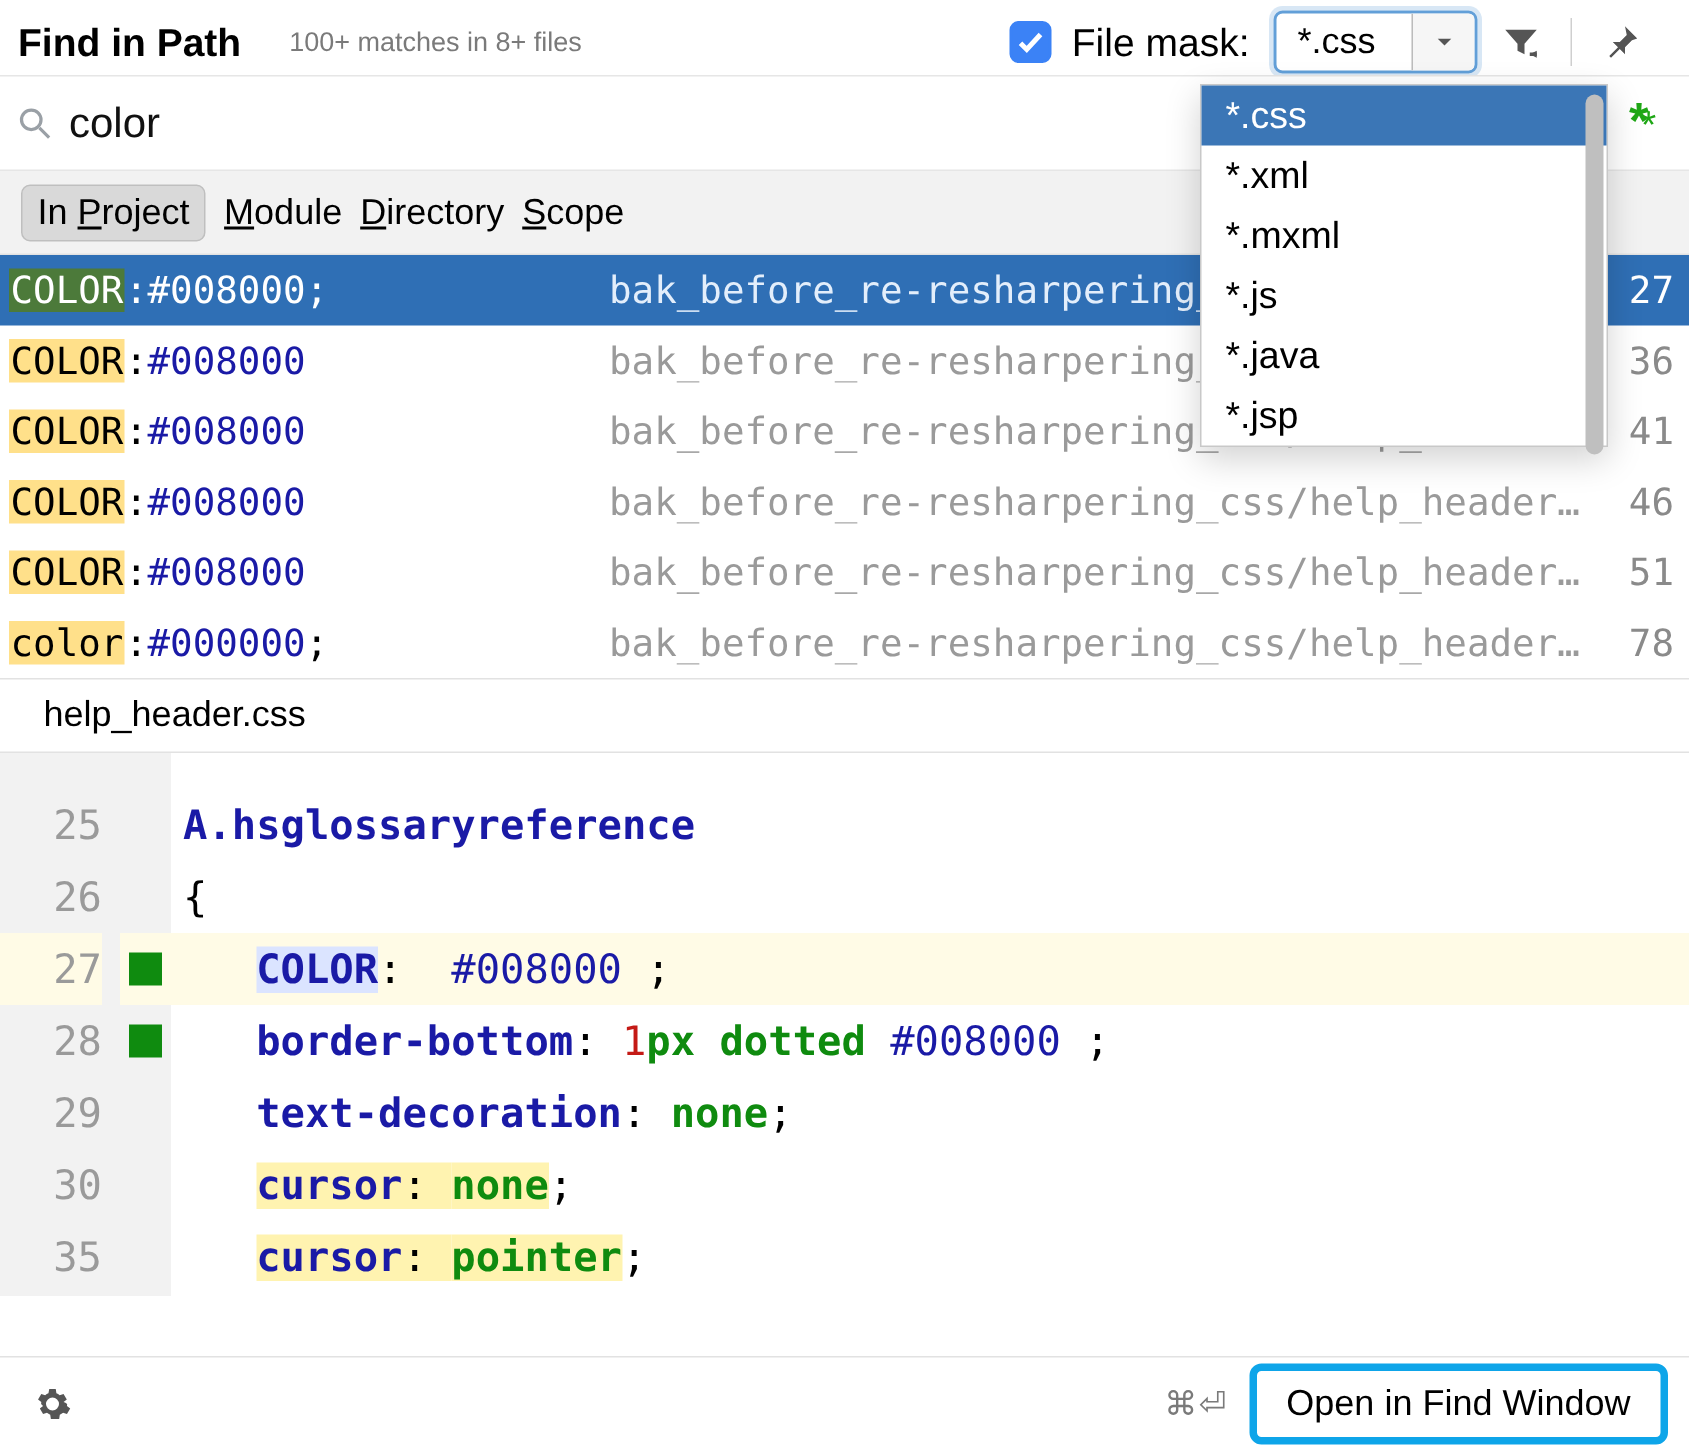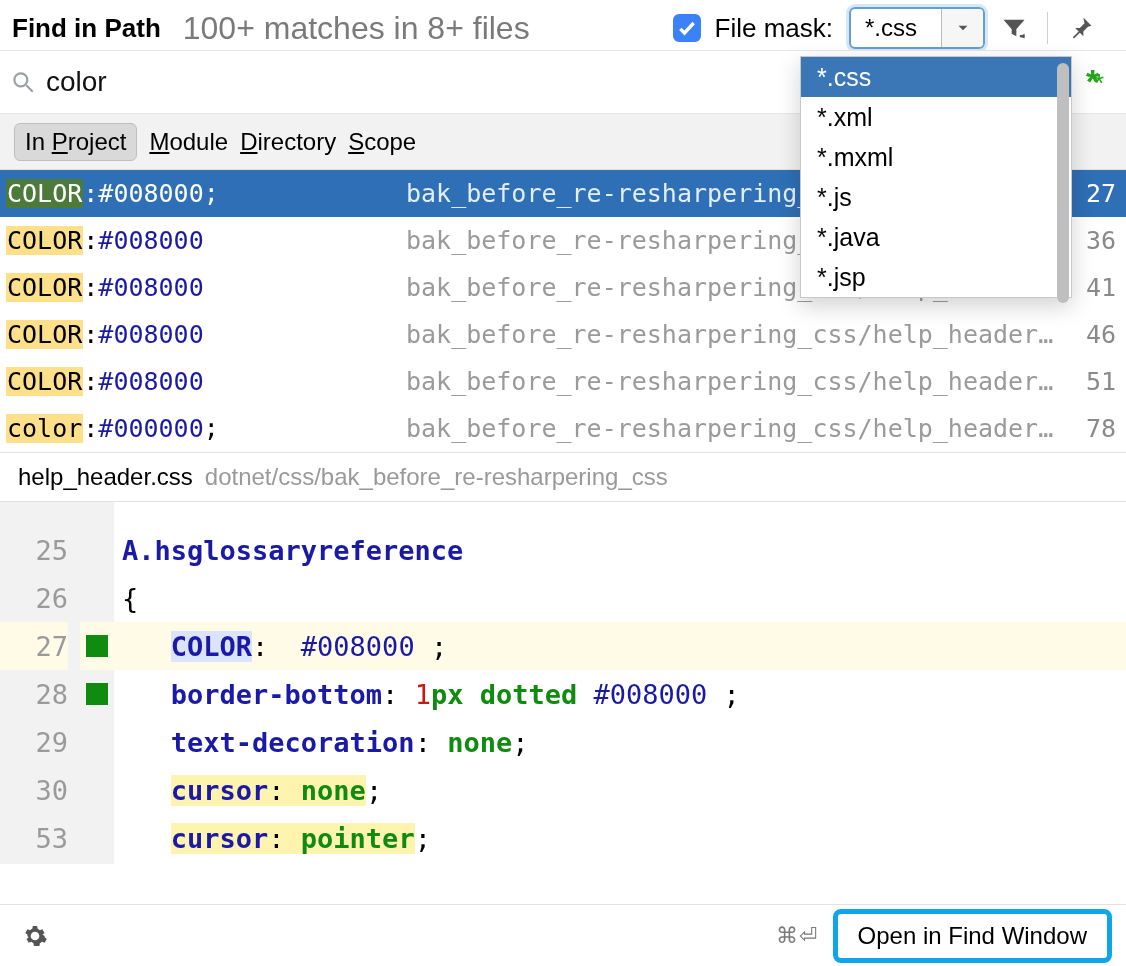--- a/index.html
+++ b/index.html
@@ -13,21 +13,21 @@
   }
 
   
   .header {
     display: flex; align-items: center;
     padding: 6px 24px 0 12px;
     height: 50px;
     gap: 8px;
   }
   .header .title { font-weight: 700; font-size: 26px; white-space: nowrap; }
-  .header .subtitle { color: #7a7a7a; font-size: 32px; margin-left: 14px; white-space: nowrap; }
+  .header .subtitle { color: #7a7a7a; font-size: 18px; margin-left: 24px; white-space: nowrap; }
   .header .spacer { flex: 1; }
   .chk {
     width: 28px; height: 28px; border: 2px solid #3b82f6; border-radius: 6px;
     background: #3b82f6; display: inline-flex; align-items: center; justify-content: center;
     color: #fff; font-weight: 900;
   }
   .chk svg { width: 20px; height: 20px; }
   .mask-label { font-size: 26px; margin-left: 6px; }
   .combo {
     display: inline-flex; align-items: stretch; height: 42px;
@@ -86,21 +86,21 @@
   .row .cssval { color: #1a1aa6; }
   .row.selected .cssval { color: #fff; }
   .row .path { flex: 1; color: #9a9a9a; overflow: hidden; text-overflow: ellipsis; }
   .row.selected .path { color: #e3eefb; }
   .row .line { color: #8a8a8a; width: 46px; text-align: right; margin-left: 8px; }
   .row.selected .line { color: #fff; }
 
   
   .preview-hdr {
     display: flex; align-items: baseline; gap: 12px;
-    padding: 10px 18px; border-top: 1px solid #e2e2e2; border-bottom: 1px solid #e2e2e2;
+    padding: 10px 29px; border-top: 1px solid #e2e2e2; border-bottom: 1px solid #e2e2e2;
     font-size: 24px;
     background:#fff;
   }
   .preview-hdr .fname { color: #000; }
   .preview-hdr .floc  { color: #9a9a9a; }
 
   
   .code { font-family: Menlo, Consolas, monospace; font-size: 27px; display: flex; height: 362px; overflow: hidden; }
   .gutter { width: 80px; background: #f2f2f2; text-align: right; color: #9a9a9a; padding-right: 12px; }
   .marks  { width: 34px; background: #f2f2f2; }
@@ -270,33 +270,32 @@
         <span class="cssval">#000000</span>
         <span>;</span>
       </span>
       <span class="path">bak_before_re-resharpering_css/help_header.css</span>
       <span class="line">78</span>
     </div>
   </div>
 
 <div class="preview-hdr">
   <span class="fname">help_header.css</span>
-  <span class="floc">dotnet/css/bak_before_re-resharpering_css</span>
 </div>
 
 <div class="code">
   <div class="gutter" id="gutter">
       <div class="gl top"></div>
       <div class="gl">25</div>
       <div class="gl">26</div>
       <div class="gl" style="background: rgb(255, 251, 230);">27</div>
       <div class="gl">28</div>
       <div class="gl">29</div>
       <div class="gl">30</div>
-      <div class="gl">53</div>
+      <div class="gl">35</div>
     </div>
   <div class="marks" id="marks">
       <div class="ml top"></div>
       <div class="ml"></div>
       <div class="ml"></div>
       <div class="ml" style="background: rgb(255, 251, 230);">
         <span class="sq"></span>
       </div>
       <div class="ml">
         <span class="sq"></span>

